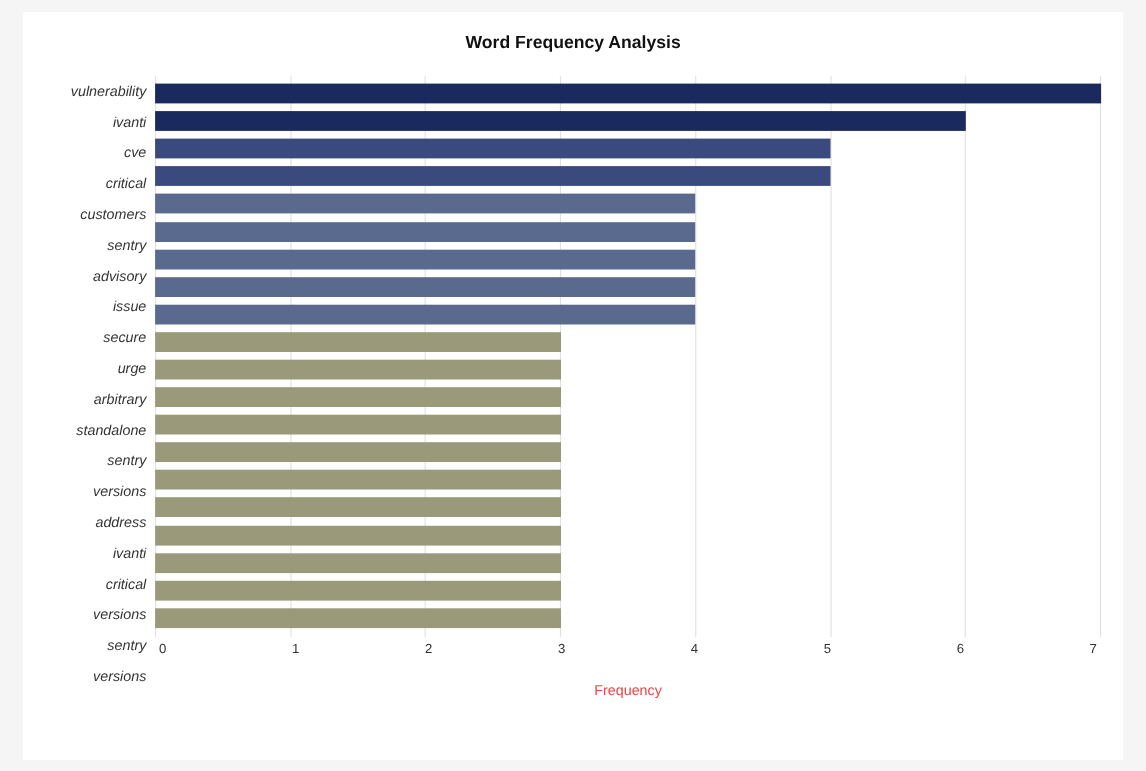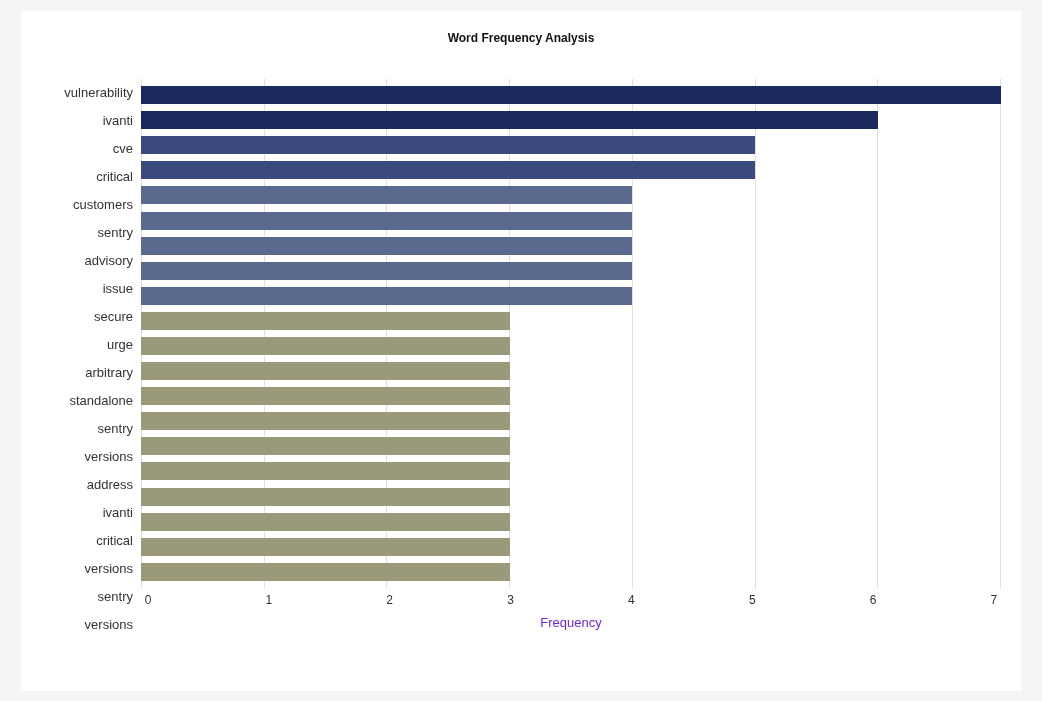--- a/index.html
+++ b/index.html
@@ -14,23 +14,23 @@
     }
     .chart-container {
       background: white;
       width: 1000px;
       height: 680px;
       padding: 20px 20px 60px 20px;
       position: relative;
     }
     .chart-title {
       text-align: center;
-      font-size: 12px;
+      font-size: 16px;
       font-weight: bold;
-      margin-bottom: 34px;
+      margin-bottom: 20px;
       color: #111;
     }
     .chart-area {
       display: flex;
       width: 100%;
       height: calc(100% - 40px);
       position: relative;
     }
     .y-axis {
       display: flex;
@@ -39,20 +39,21 @@
       align-items: flex-end;
       width: 100px;
       flex-shrink: 0;
       padding-right: 8px;
     }
     .y-label {
       font-size: 13px;
       color: #333;
       line-height: 1;
       text-align: right;
+      font-style: italic;
     }
     .bars-and-xaxis {
       flex: 1;
       display: flex;
       flex-direction: column;
       position: relative;
     }
     .bars-section {
       flex: 1;
       position: relative;
@@ -106,22 +107,22 @@
     }
     .x-tick {
       font-size: 12px;
       color: #333;
       text-align: center;
       width: 14px;
     }
     .x-label {
       text-align: center;
       font-size: 13px;
-      color: #6d28d9;
-      margin-top: 8px;
+      color: #ef4444;
+      margin-top: 23px;
     }
   </style>
 </head>
 <body>
 
 <div class="chart-container">
   <div class="chart-title">Word Frequency Analysis</div>
   <div class="chart-area">
     <div class="y-axis" id="y-axis">
         <div class="y-label">vulnerability</div>

